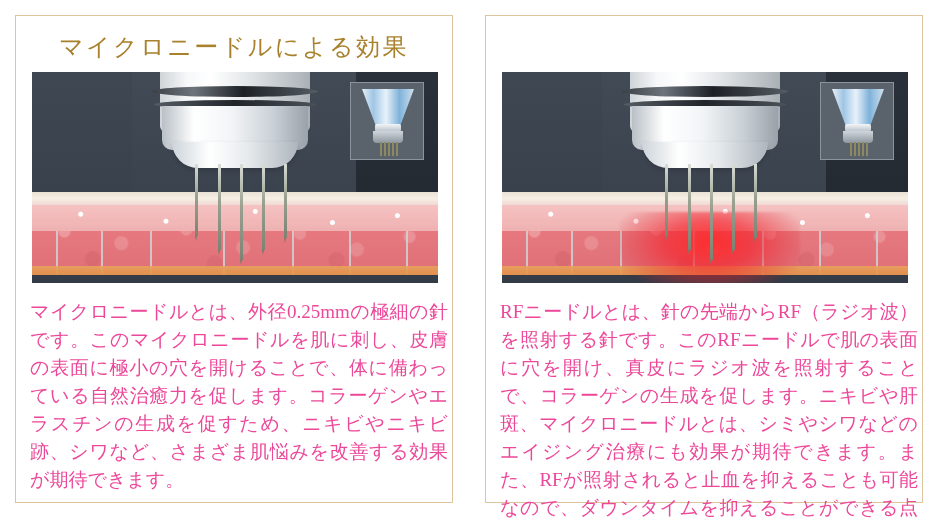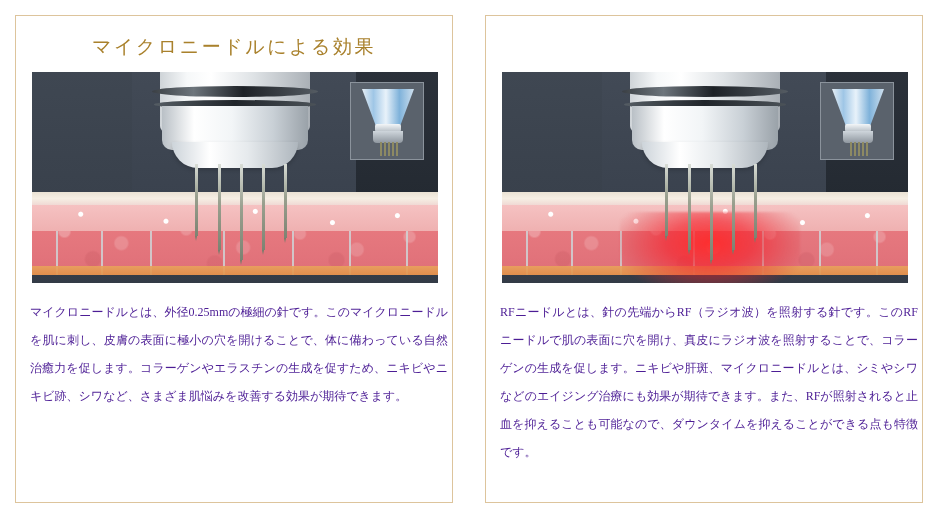--- a/index.html
+++ b/index.html
@@ -14,21 +14,21 @@
   .card{
     position:absolute;top:15px;width:438px;height:488px;
     border:1px solid #ddc49c;background:#ffffff;box-sizing:border-box;
   }
   .card.left{left:15px;}
   .card.right{left:485px;}
 
   .card-title{
     text-align:center;
     color:#a9812c;
-    font-size:19px;
+    font-size:24px;
     letter-spacing:2.5px;
     margin-top:16px;
     height:30px;line-height:30px;
     font-family:"Liberation Serif","DejaVu Serif",serif;
   }
 
   
   .figure{
     position:absolute;left:16px;top:56px;
     width:406px;height:211px;
@@ -104,21 +104,21 @@
   .inset-needle{position:absolute;width:1.5px;height:14px;background:#8d8a63;}
 
   
   .glow{position:absolute;left:118px;top:140px;width:180px;height:78px;
     background:radial-gradient(ellipse at 50% 40%,rgba(255,40,40,.92) 0%,rgba(245,30,40,.62) 34%,rgba(230,40,50,.26) 62%,rgba(220,60,60,0) 80%);
     filter:blur(1px);}
 
   
   .body-copy{
     position:absolute;left:14px;right:4px;top:282px;
-    color:#4c1d95;font-size:12px;line-height:28px;
+    color:#ec4899;font-size:19px;line-height:28px;
     text-align:justify;
     font-family:"Liberation Serif","DejaVu Serif",serif;
   }
 </style>
 </head>
 <body>
 
 <div class="stage">
 
   <div class="card left">

